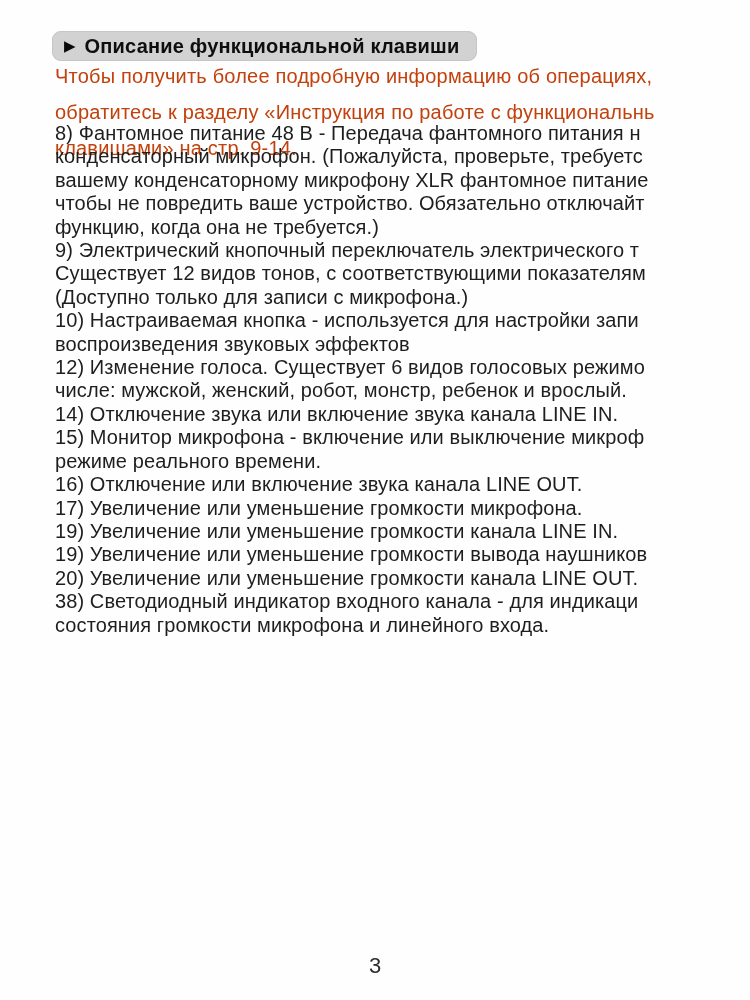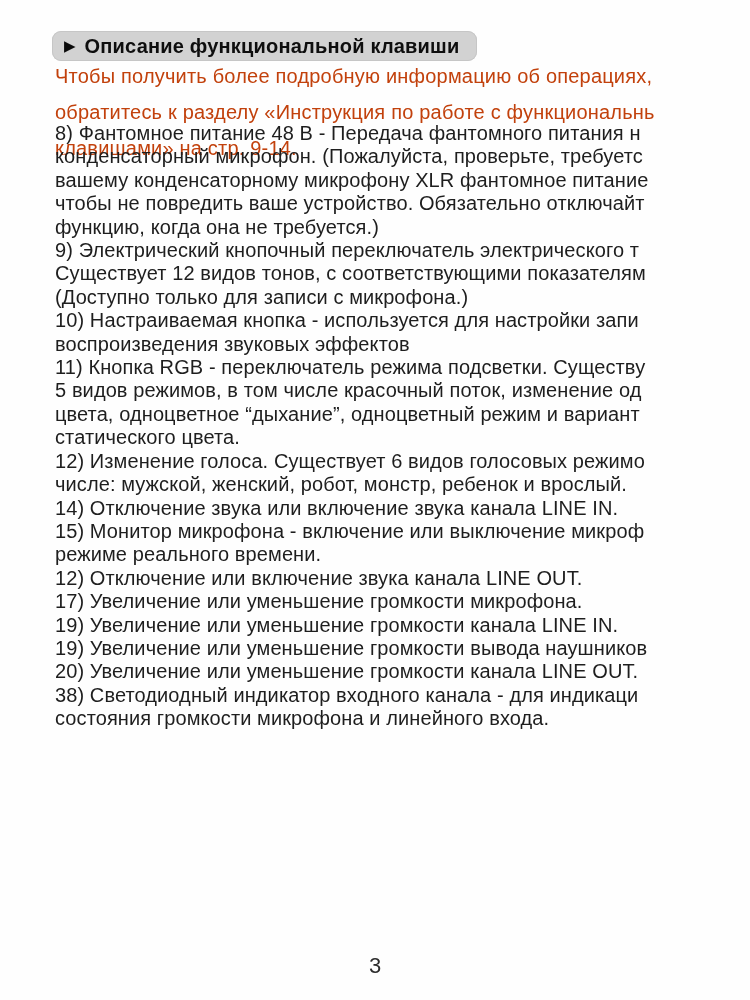--- a/index.html
+++ b/index.html
@@ -94,30 +94,26 @@
     <p class="para">8) Фантомное питание 48 В - Передача фантомного питания н
 конденсаторный микрофон. (Пожалуйста, проверьте, требуетс
 вашему конденсаторному микрофону XLR фантомное питание
 чтобы не повредить ваше устройство. Обязательно отключайт
 функцию, когда она не требуется.)</p>
     <p class="para">9) Электрический кнопочный переключатель электрического т
 Существует 12 видов тонов, с соответствующими показателям
 (Доступно только для записи с микрофона.)</p>
     <p class="para">10) Настраиваемая кнопка - используется для настройки запи
 воспроизведения звуковых эффектов</p>
-    <p class="para">11) Кнопка RGB - переключатель режима подсветки. Существу
-5 видов режимов, в том числе красочный поток, изменение од
-цвета, одноцветное “дыхание”, одноцветный режим и вариант
-статического цвета.</p>
     <p class="para">12) Изменение голоса. Существует 6 видов голосовых режимо
 числе: мужской, женский, робот, монстр, ребенок и врослый.</p>
     <p class="para">14) Отключение звука или включение звука канала LINE IN.</p>
     <p class="para">15) Монитор микрофона - включение или выключение микроф
 режиме реального времени.</p>
-    <p class="para">12) Отключение или включение звука канала LINE OUT.</p>
+    <p class="para">16) Отключение или включение звука канала LINE OUT.</p>
     <p class="para">17) Увеличение или уменьшение громкости микрофона.</p>
     <p class="para">19) Увеличение или уменьшение громкости канала LINE IN.</p>
     <p class="para">19) Увеличение или уменьшение громкости вывода наушников</p>
     <p class="para">20) Увеличение или уменьшение громкости канала LINE OUT.</p>
     <p class="para">38) Светодиодный индикатор входного канала - для индикаци
 состояния громкости микрофона и линейного входа.</p>
   </div>
 
   <div class="page-number">3</div>
 

